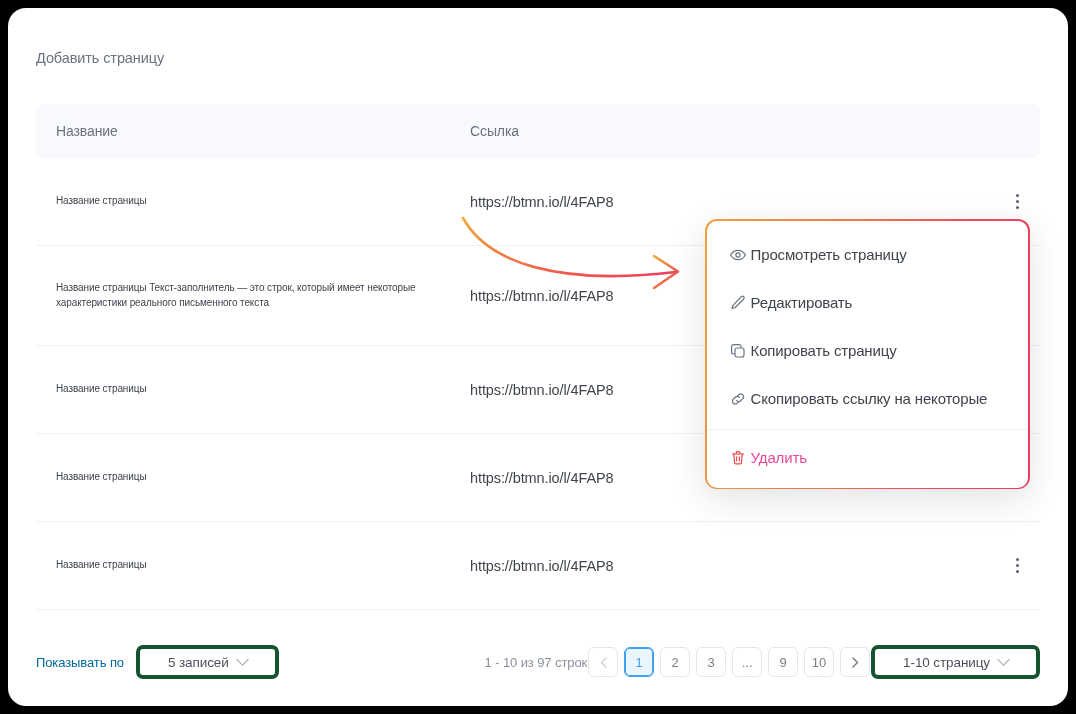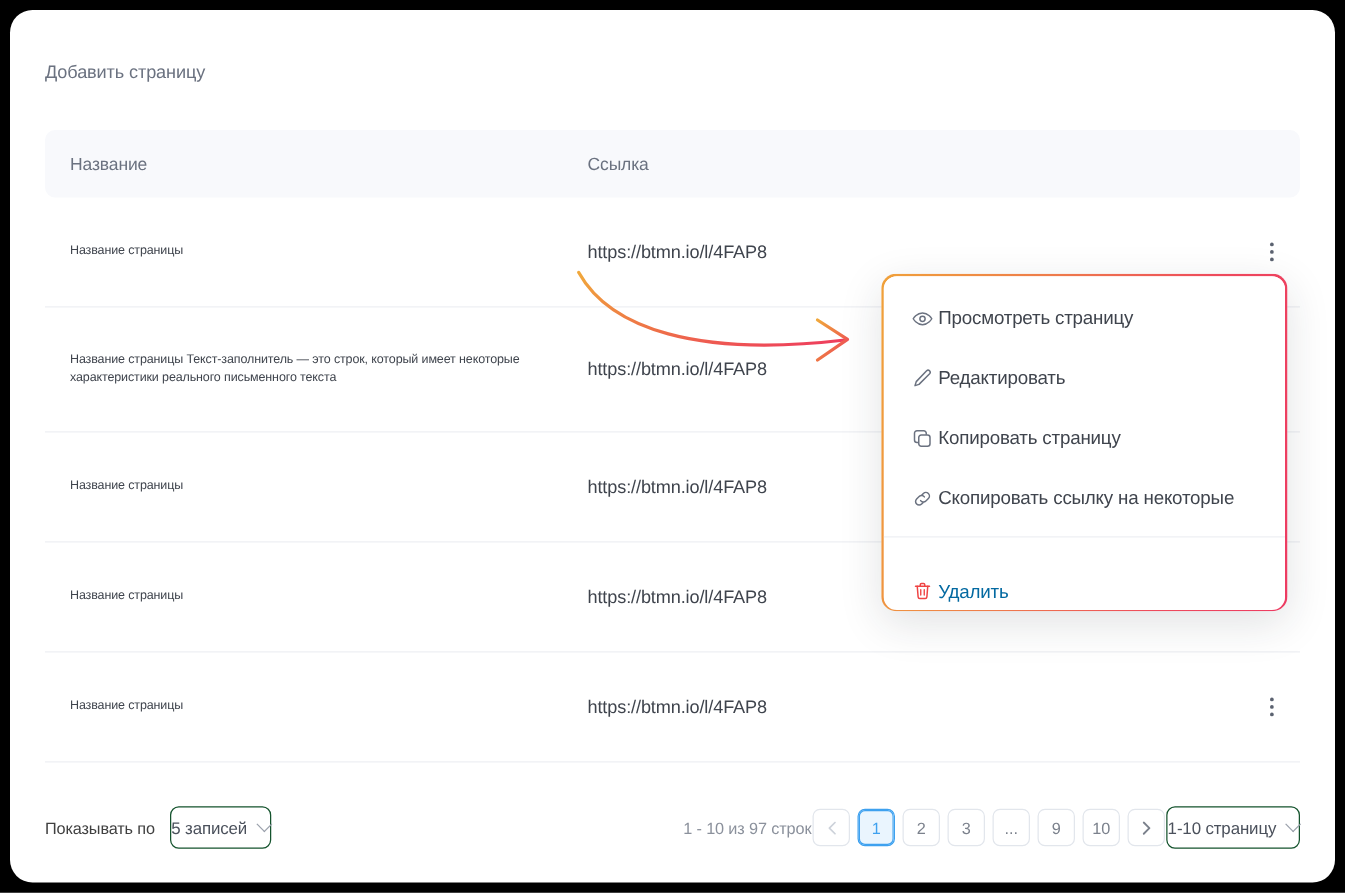--- a/index.html
+++ b/index.html
@@ -71,25 +71,25 @@
     cursor: pointer; height: 100%;
   }
   .kebab i { width: 3px; height: 3px; border-radius: 50%; background: #5b6270; display:block; }
 
   
   .footer {
     position: absolute; left: 28px; right: 28px; bottom: 22px;
     height: 44px; display: flex; align-items: center;
   }
   .foot-left { display: flex; align-items: center; gap: 12px; }
-  .foot-label { font-size: 13px; color: #404040; letter-spacing: -0.1px; }
+  .foot-label { font-size: 13px; color: #0369a1; letter-spacing: -0.1px; }
   .select-box {
-    height: 34px; border: 1px solid #14532d; border-radius: 7px;
+    height: 34px; border: 4px solid #14532d; border-radius: 7px;
     display: inline-flex; align-items: center; gap: 9px;
-    padding: 0 0; font-size: 13.5px; color: #4b515c;
+    padding: 0 28px; font-size: 13.5px; color: #4b515c;
     background: #fff; cursor: pointer; letter-spacing: -0.1px;
   }
   .chev { width: 9px; height: 9px; border-right: 1.4px solid #9aa0ab;
           border-bottom: 1.4px solid #9aa0ab; transform: translateY(-3px) rotate(45deg); }
   .foot-right {
     margin-left: auto; display: flex; align-items: center; gap: 1px;
   }
   .rows-count { font-size: 13px; color: #8b919c; letter-spacing: -0.1px; }
   .pager { display: flex; align-items: center; gap: 6px; }
   .pg {
@@ -119,21 +119,21 @@
     box-shadow: 0 10px 34px rgba(30,35,50,.13);
     z-index: 20;
   }
   .dd-inner { border-radius: 10.5px; overflow: hidden; background: #fff; padding: 10px 0 6px 0; }
   .dd-item {
     display: flex; align-items: center; gap: 4px;
     padding: 0 22px; height: 48px;
     font-size: 15px; color: #3f444d; letter-spacing: -0.15px;
     cursor: pointer;
   }
-  .dd-item.danger { color: #0369a1; align-items: flex-end; }
+  .dd-item.danger { color: #ec4899; }
   .dd-sep { height: 1px; background: #eef0f4; margin: 6px 0 4px 0; }
   .dd-icon { width: 18px; height: 18px; display: flex; align-items: center; justify-content: center; flex: none; }
 
   
   .callout {
     position: absolute;
     left: 406px; top: 151px;
     width: 248px; height: 58px;
     border-radius: 29px;
     background: linear-gradient(95deg, #F0A83C 0%, #F09440 30%, #EF6A4E 62%, #EE4060 100%);

